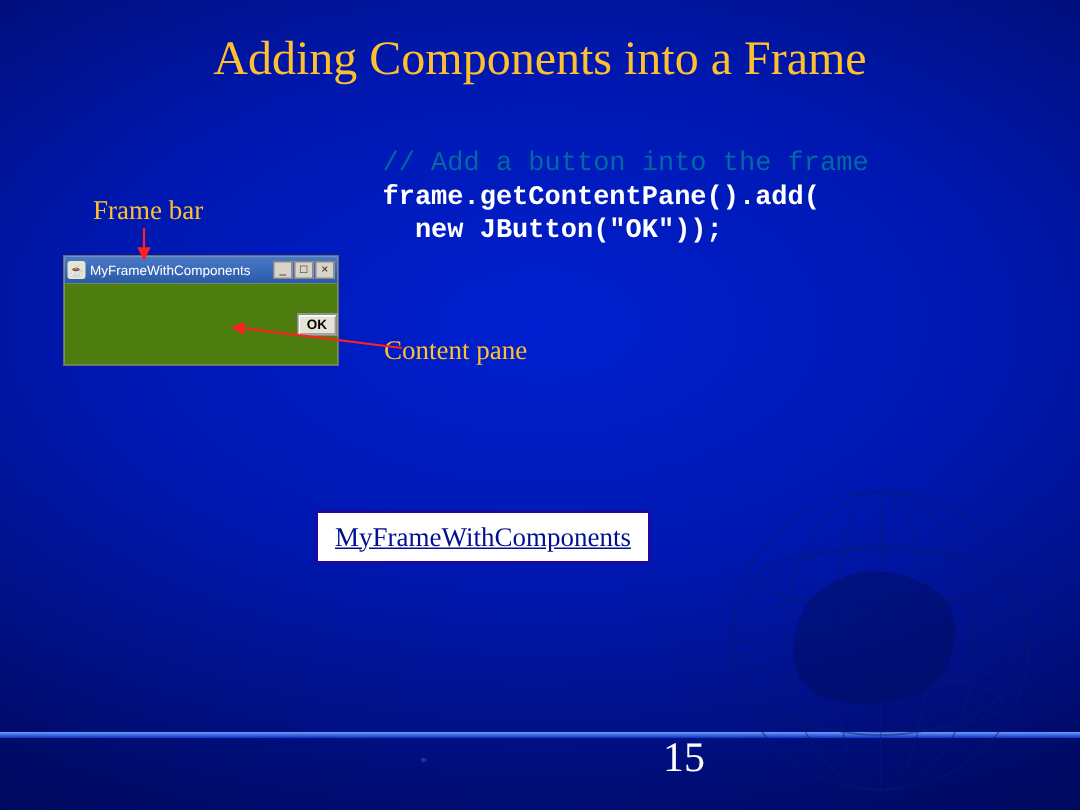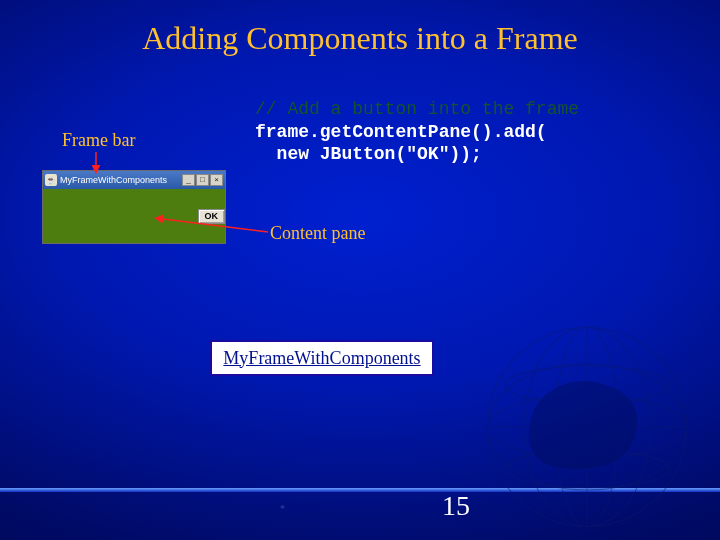--- a/index.html
+++ b/index.html
@@ -31,30 +31,30 @@
     position: absolute;
     top: 98px;
     left: 255px;
     width: 440px;
     font-family: "Courier New", Courier, monospace;
     font-size: 18px;
     line-height: 1.25;
     color: #ffffff;
     white-space: pre;
   }
-  .code .comment { color: #14532d; }
+  .code .comment { color: #0369a1; }
   .code .bold { font-weight: bold; }
 
   .annot {
     position: absolute;
     color: #ffc030;
     font-size: 18px;
   }
   .annot-titlebar { top: 130px; left: 62px; }
-  .annot-content  { top: 223px; left: 270px; }
+  .annot-content  { top: 223px; left: 256px; }
 
   
   .jwin {
     position: absolute;
     top: 170px;
     left: 42px;
     width: 182px;
     height: 72px;
     background: #e7e3d8;
     border: 1px solid #6a6a6a;

